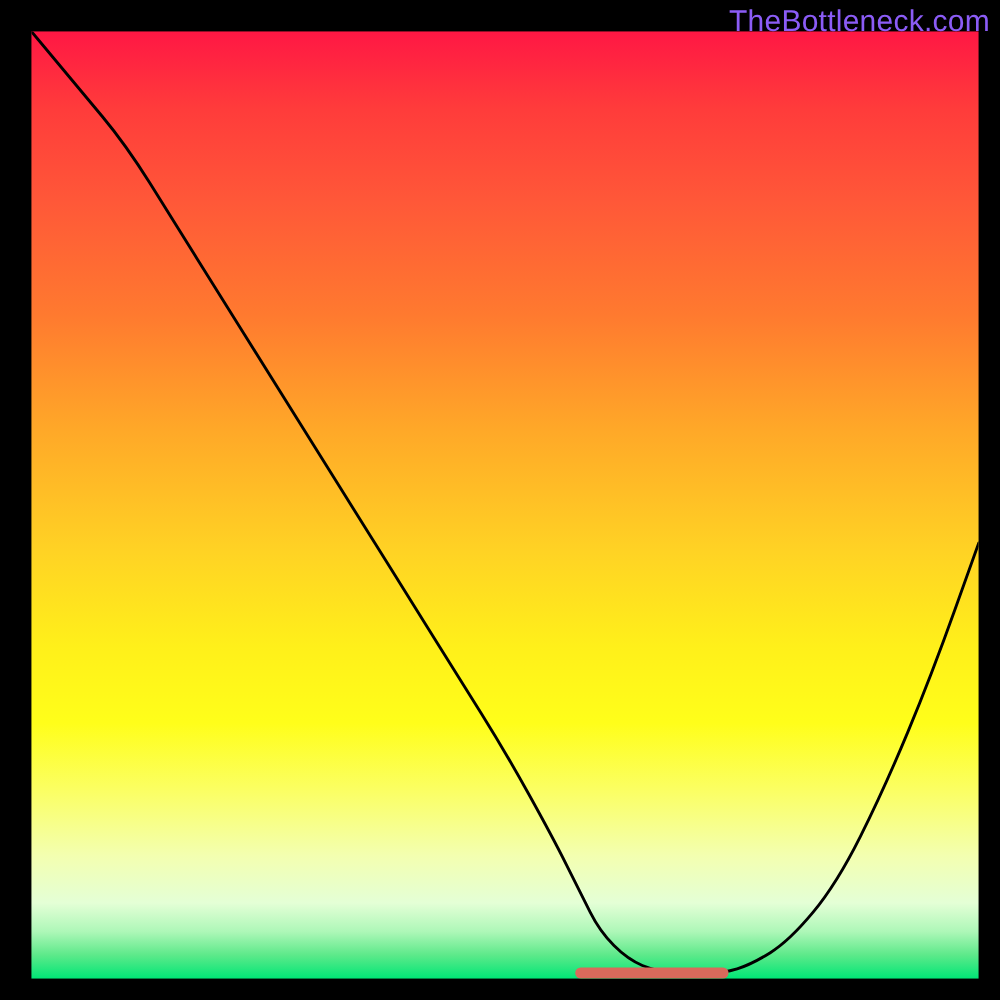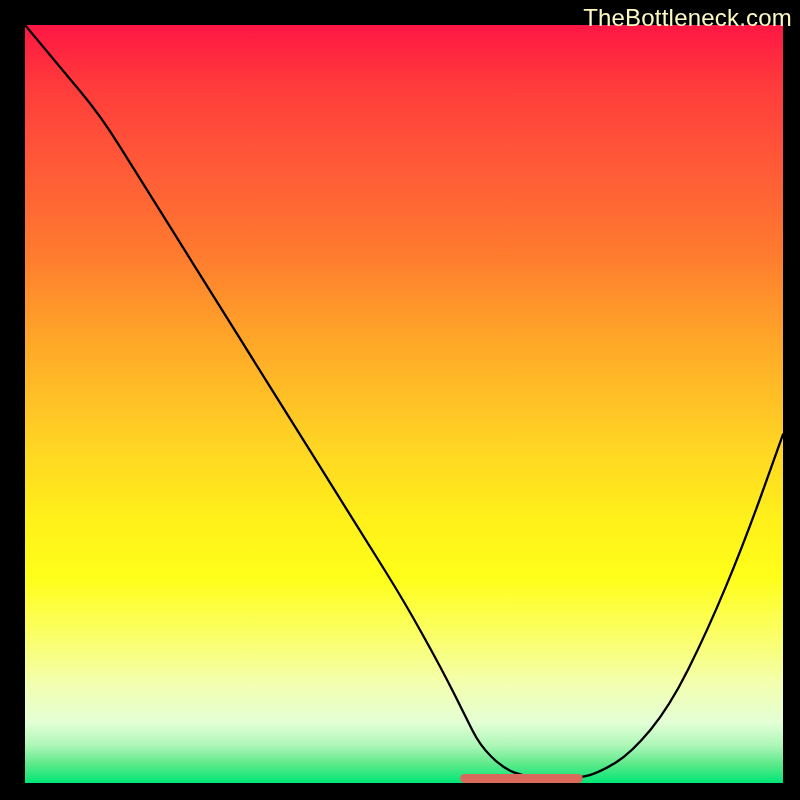--- a/index.html
+++ b/index.html
@@ -14,21 +14,21 @@
   .wrap {
     position: relative;
     width: 800px;
     height: 800px;
     background: #000;
   }
   .watermark {
     position: absolute;
     top: 4px;
     right: 8px;
-    color: #fef9c3;
+    color: #8b5cf6;
     font-size: 24px;
     font-weight: 400;
     letter-spacing: 0.2px;
     z-index: 10;
   }
   .plot-area {
     position: absolute;
     left: 25px;
     top: 25px;
     width: 758px;

